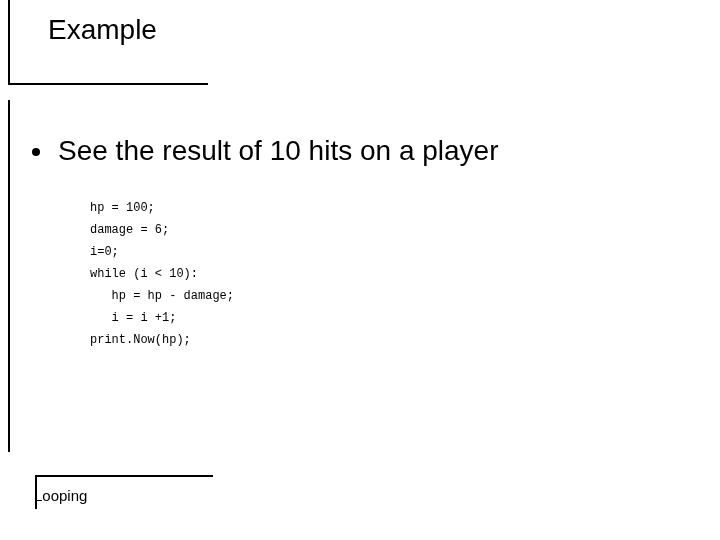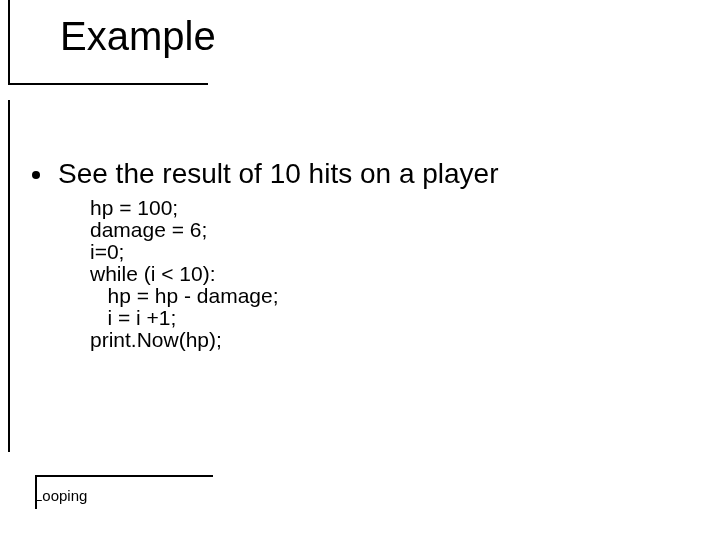--- a/index.html
+++ b/index.html
@@ -30,23 +30,23 @@
   .title-line-bottom {
     position: absolute;
     left: 8px;
     top: 83px;
     height: 2px;
     width: 200px;
     background: #000;
   }
   .title-text {
     position: absolute;
-    left: 60px;
+    left: 48px;
     top: 14px;
-    font-size: 40px;
+    font-size: 28px;
     font-weight: 400;
   }
 
   
   .body-rule {
     position: absolute;
     left: 8px;
     top: 100px;
     width: 2px;
     height: 352px;
@@ -54,39 +54,38 @@
   }
 
   
   .bullet {
     position: absolute;
     left: 32px;
     top: 135px;
     font-size: 28px;
     display: flex;
     align-items: flex-start;
-    margin-top: 23px;
   }
   .bullet .dot {
     width: 8px;
     height: 8px;
     background: #000;
     border-radius: 50%;
     margin-top: 13px;
     margin-right: 18px;
     flex: none;
   }
 
   
   .code {
     position: absolute;
     left: 90px;
     top: 197px;
-    font-family: Liberation Sans, sans-serif;
-    font-size: 21px;
+    font-family: Liberation Mono, monospace;
+    font-size: 12px;
     line-height: 22px;
     white-space: pre;
   }
 
   
   .footer-rule-v {
     position: absolute;
     left: 35px;
     top: 475px;
     width: 2px;

